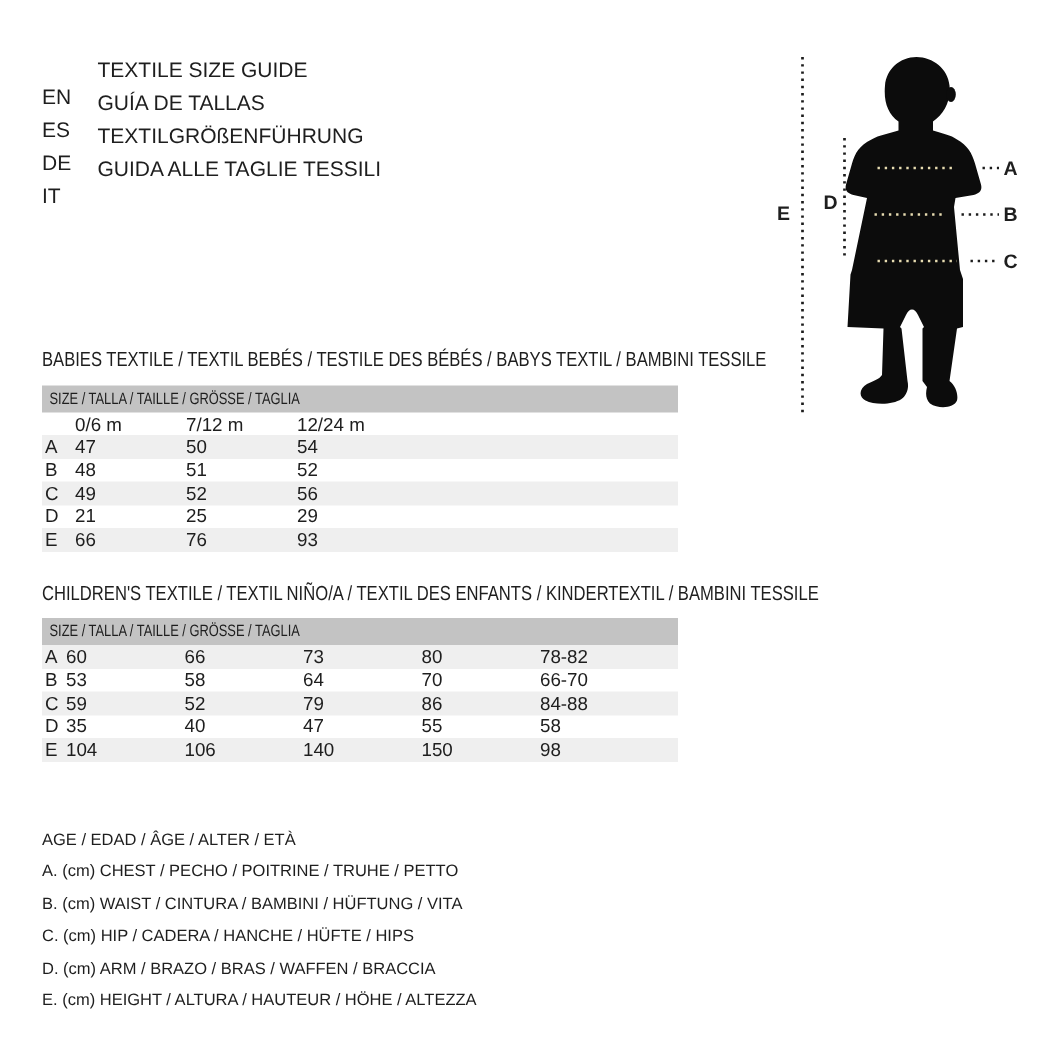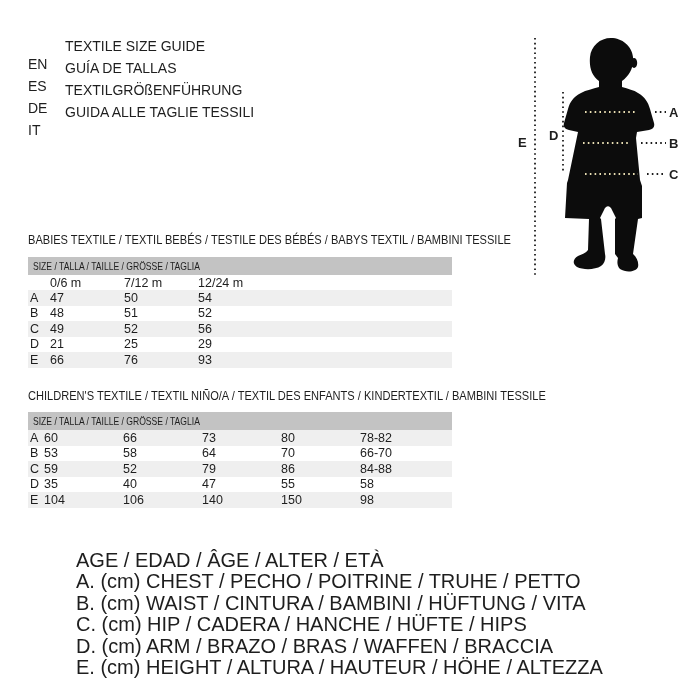--- a/index.html
+++ b/index.html
@@ -47,21 +47,21 @@
   .size-bar { height:18px; background:var(--table-header-bg,#c3c3c3); font-size:11px; line-height:18px; padding-left:5px; }
   .trow { display:grid; height:15.5px; font-size:12.5px; align-items:center; }
   .trow.head { height:15px; }
   .b-cols { grid-template-columns:22px 74px 74px 74px; }
   .c-cols { grid-template-columns:16px 79px 79px 79px 79px 79px; }
   .cell { }
   .cell.lbl { text-align:left; padding-left:2px; }
   .stripe { background:var(--row-stripe-bg,#efefef); }
 
   
-  .legend { left:28px; top:550px; font-size:20px;margin-left:48px; }
+  .legend { left:28px; top:550px; font-size:11px; }
   .legend-line { height:21.4px; line-height:21.4px; white-space:nowrap; }
 </style>
 </head>
 <body>
 
 <div class="abs lang">
   <div class="lang-row">
     <span class="lang-code">EN</span>
     <span class="lang-label">TEXTILE SIZE GUIDE</span>
   </div>

